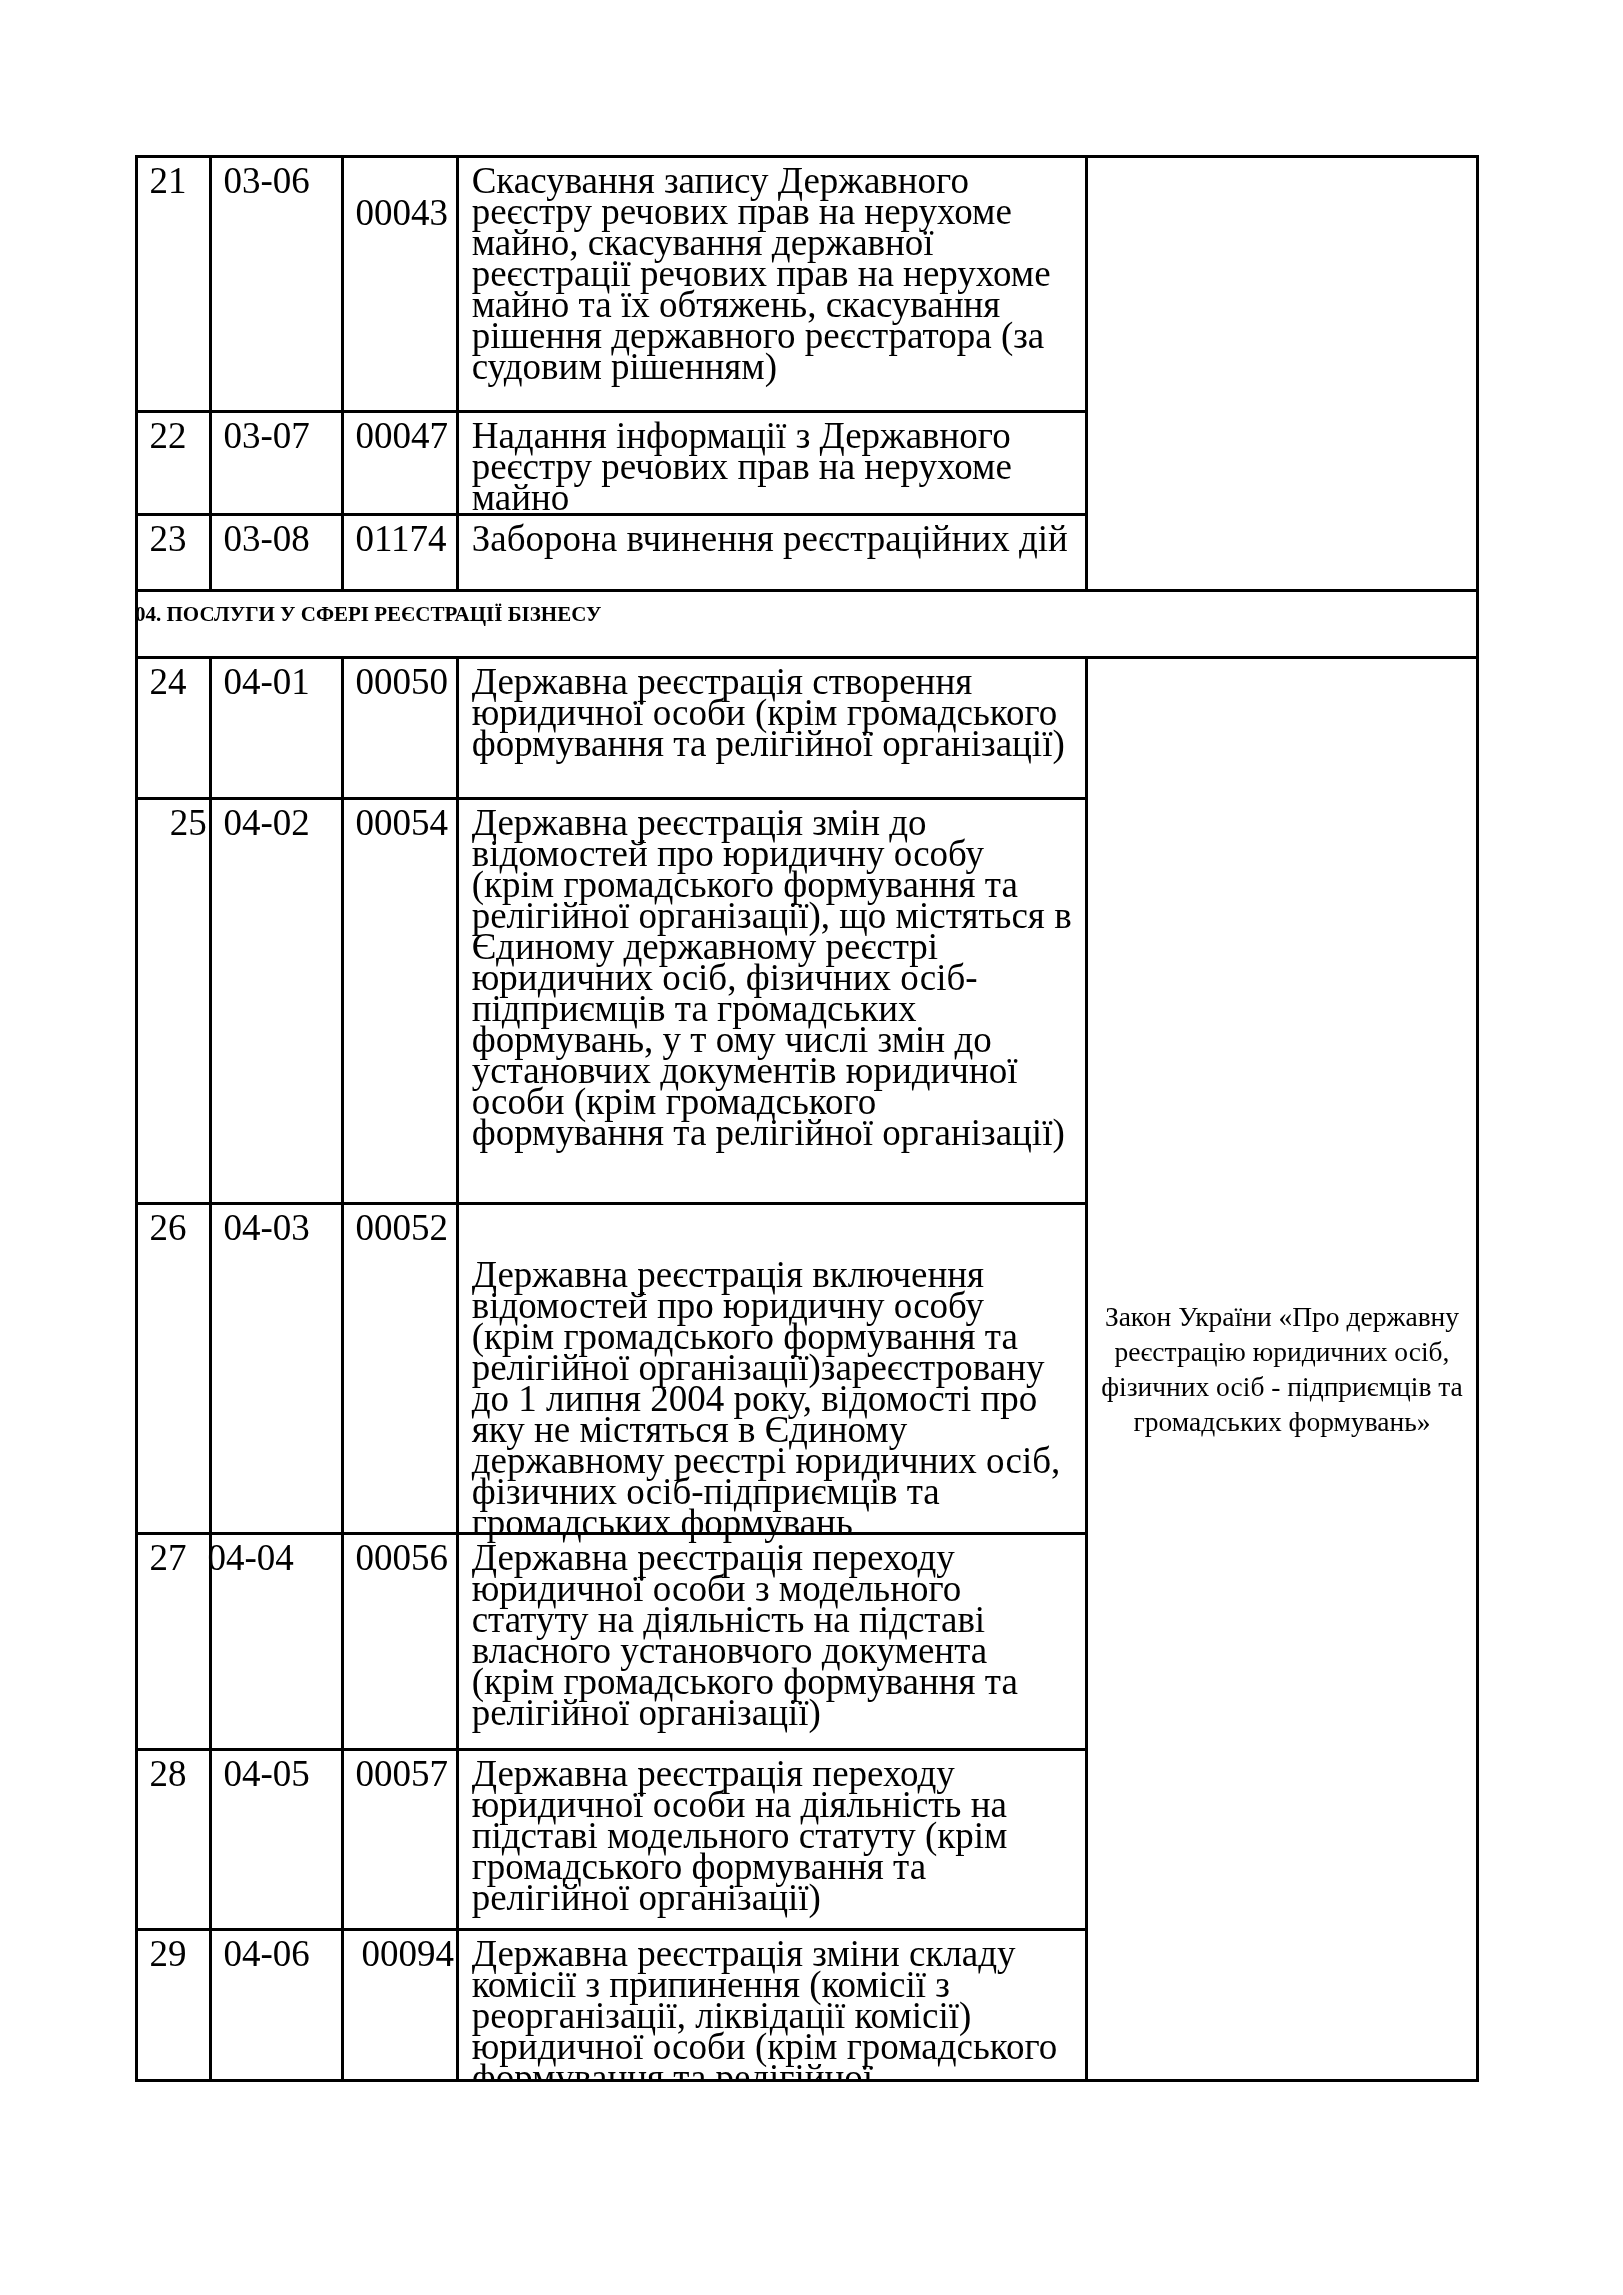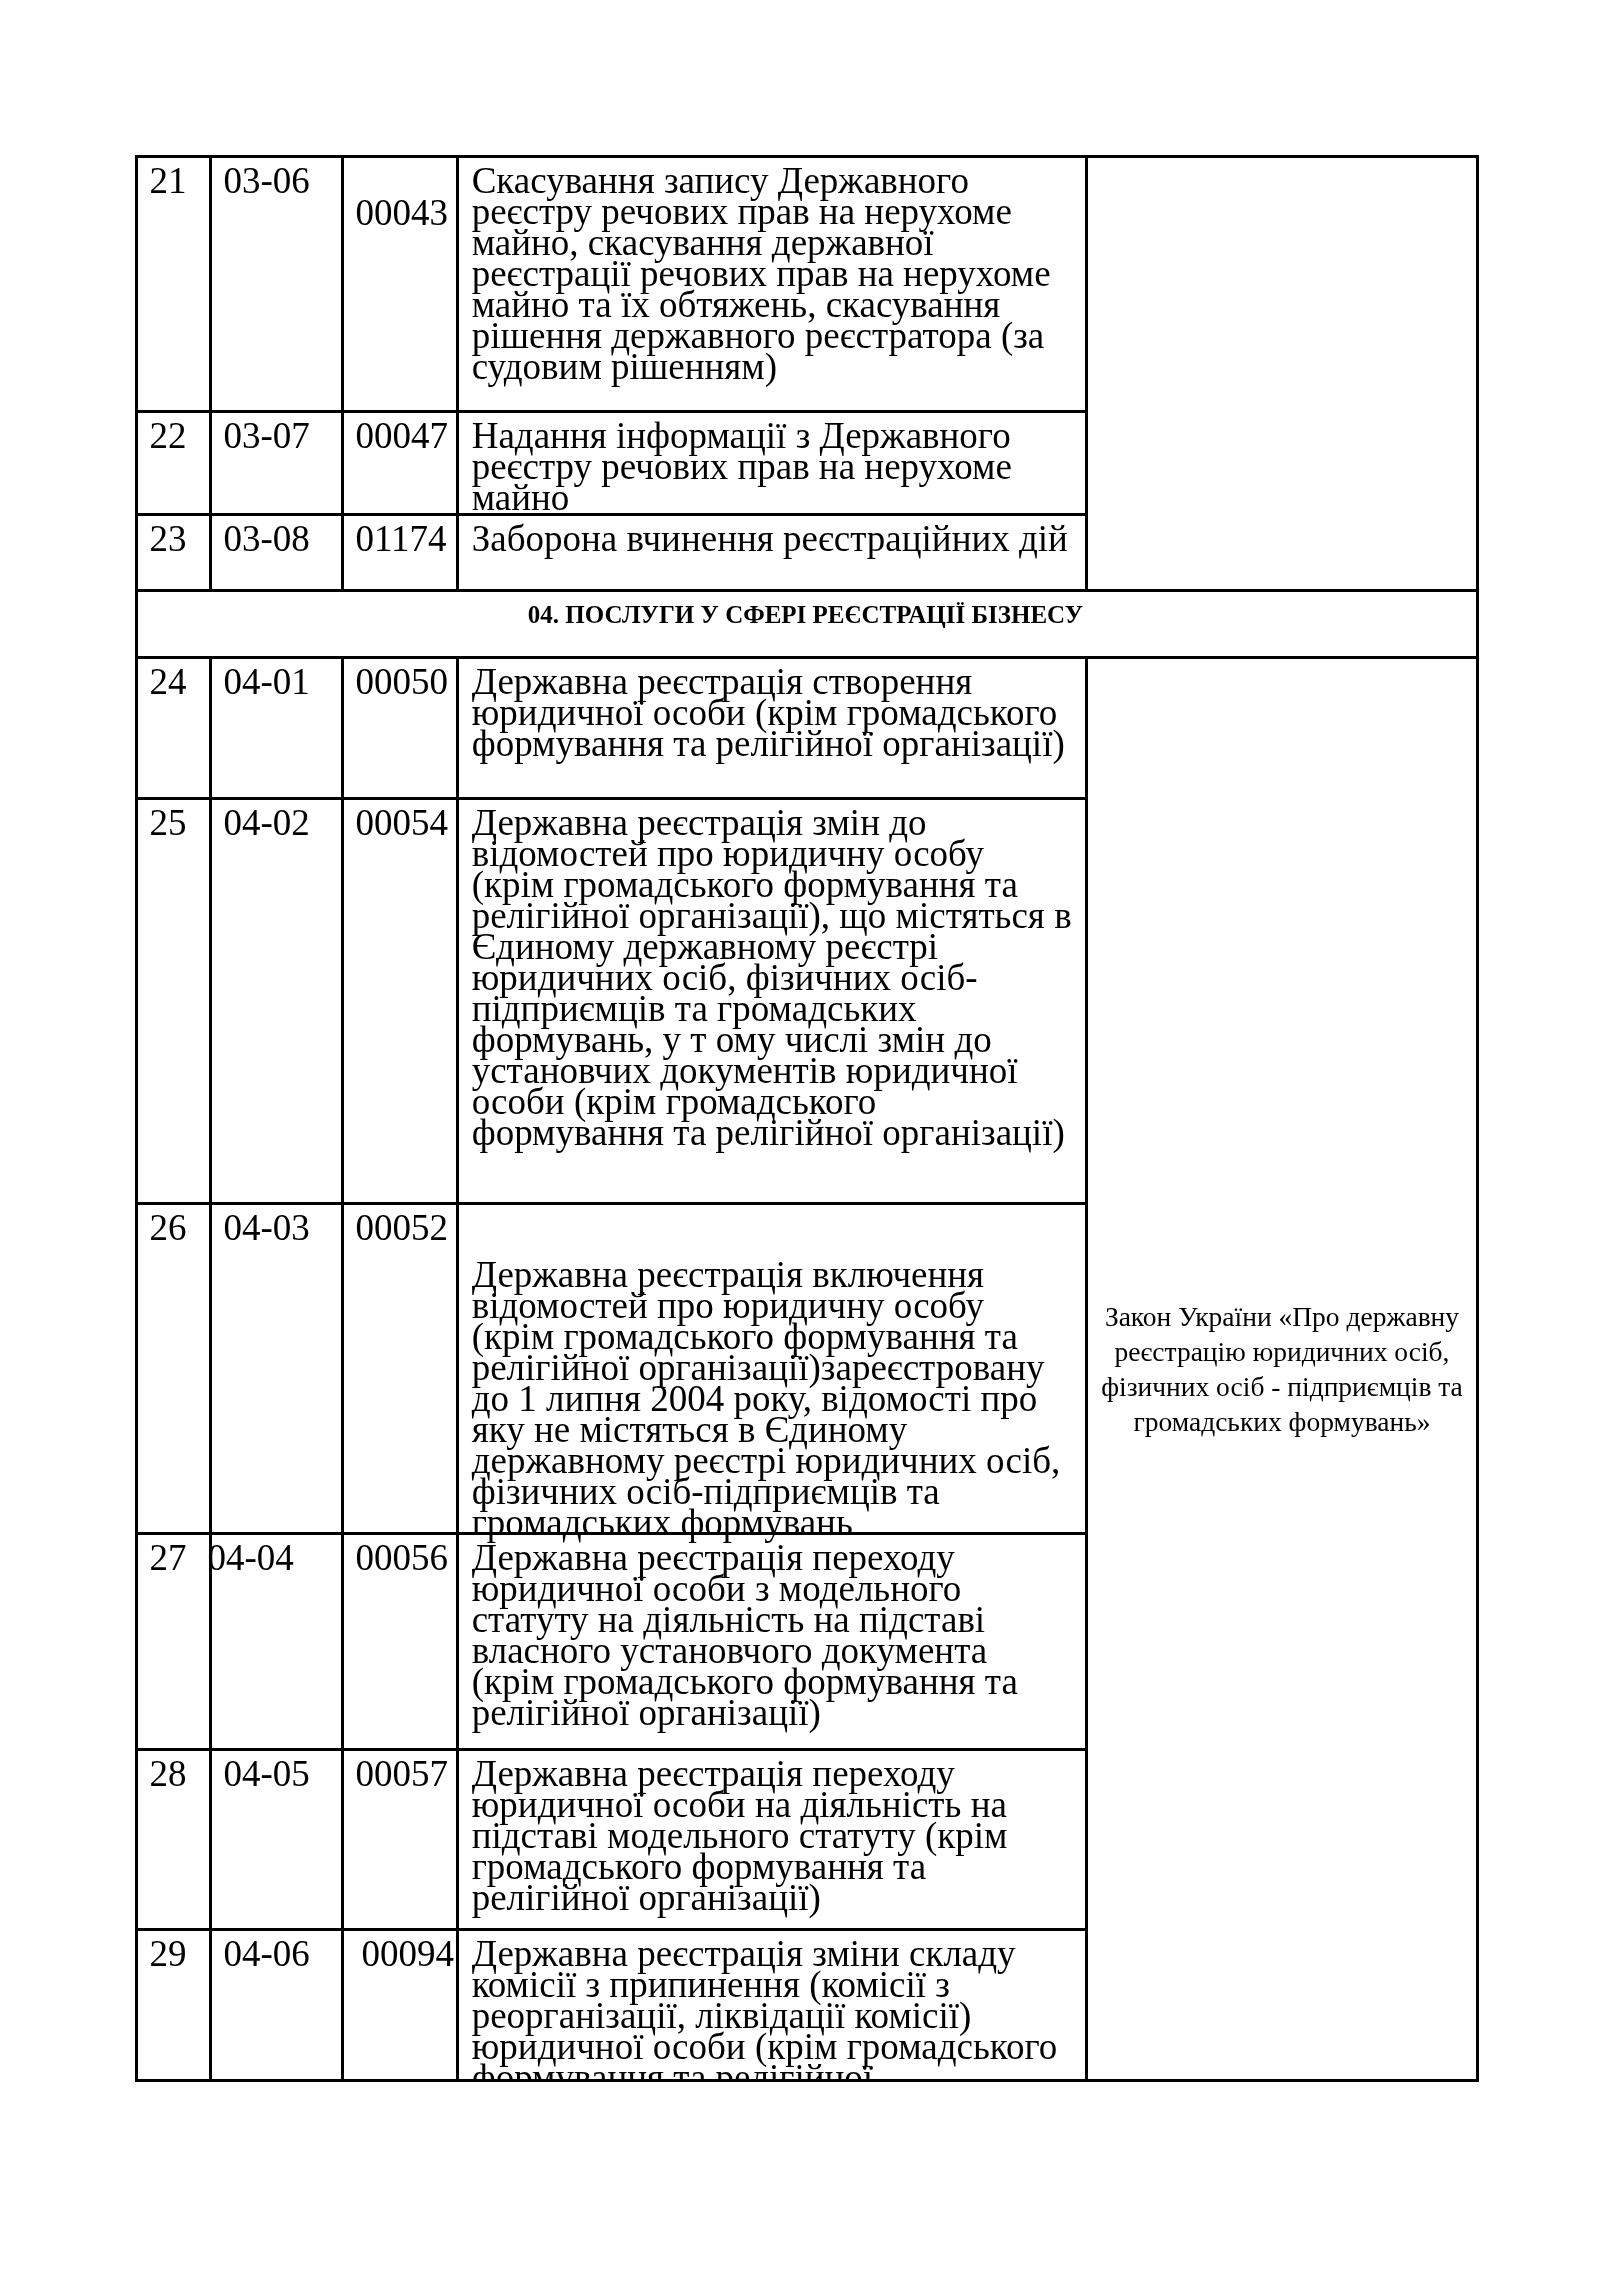--- a/index.html
+++ b/index.html
@@ -4,22 +4,22 @@
 <style>
   html, body { margin: 0; padding: 0; background: #ffffff; }
   body { width: 1623px; height: 2295px; position: relative; overflow: hidden;
          font-family: "Liberation Serif", "DejaVu Serif", serif; color: #000; }
   .tbl { position: absolute; left: 135px; top: 155px; width: 1341px; height: 1924px; }
   .hline { position: absolute; height: 2.6px; background: #000; }
   .vline { position: absolute; width: 2.6px; background: #000; }
   .cell { position: absolute; font-size: 37px; line-height: 31px; box-sizing: border-box; }
   .num, .code, .id { padding-top: 9.8px; padding-left: 14.4px; }
   .desc { padding: 9.8px 11.8px 0 15.7px; }
-  .section { position: absolute; left: 0; width: 1341px; text-align: center;
-             font-weight: bold; font-size: 25px; line-height: 31px; }
+  .section { position: absolute; left: 0; width: 1341px; text-align: left;
+             font-weight: bold; font-size: 21px; line-height: 31px; }
   .law { position: absolute; text-align: center; font-size: 27.5px; line-height: 35px;
          display: flex; align-items: center; justify-content: center; box-sizing: border-box; padding: 0 13px; }
 </style>
 </head>
 <body>
 
 <div class="tbl">
 
   <div class="hline" style="top:0;left:0;width:1343px;"></div>
   <div class="hline" style="top:255px;left:0;width:951px;"></div>
@@ -60,21 +60,21 @@
   <div class="cell id" style="left:206px;top:358px;width:115px;">01174</div>
   <div class="cell desc" style="left:321px;top:358px;width:629px;">Заборона вчинення реєстраційних дій</div>
 
   <div class="section" style="top:444px;">04. ПОСЛУГИ У СФЕРІ  РЕЄСТРАЦІЇ БІЗНЕСУ</div>
 
   <div class="cell num" style="left:0;top:501px;width:54px;">24</div>
   <div class="cell code" style="left:74px;top:501px;width:132px;">04-01</div>
   <div class="cell id" style="left:206px;top:501px;width:115px;">00050</div>
   <div class="cell desc" style="left:321px;top:501px;width:629px;">Державна реєстрація створення юридичної особи (крім громадського формування та релігійної організації)</div>
 
-  <div class="cell num" style="left:0;top:642px;width:92px;">25</div>
+  <div class="cell num" style="left:0;top:642px;width:92px;text-align:center;">25</div>
   <div class="cell code" style="left:74px;top:642px;width:132px;">04-02</div>
   <div class="cell id" style="left:206px;top:642px;width:115px;">00054</div>
   <div class="cell desc" style="left:321px;top:642px;width:629px;">Державна реєстрація змін до відомостей про юридичну особу (крім громадського формування та релігійної організації), що містяться в Єдиному державному реєстрі юридичних осіб, фізичних осіб-підприємців та громадських формувань, у т ому числі змін до установчих документів юридичної особи (крім громадського формування та релігійної організації)</div>
 
   <div class="cell num" style="left:0;top:1047px;width:74px;">26</div>
   <div class="cell code" style="left:74px;top:1047px;width:132px;">04-03</div>
   <div class="cell id" style="left:206px;top:1047px;width:115px;">00052</div>
   <div class="cell desc" style="left:321px;top:1094px;width:629px;">Державна реєстрація включення відомостей про юридичну особу (крім громадського формування та релігійної організації)зареєстровану до 1 липня 2004 року, відомості про яку не містяться в Єдиному державному реєстрі юридичних осіб, фізичних осіб-підприємців та громадських формувань</div>
 
   <div class="cell num" style="left:0;top:1377px;width:74px;">27</div>

